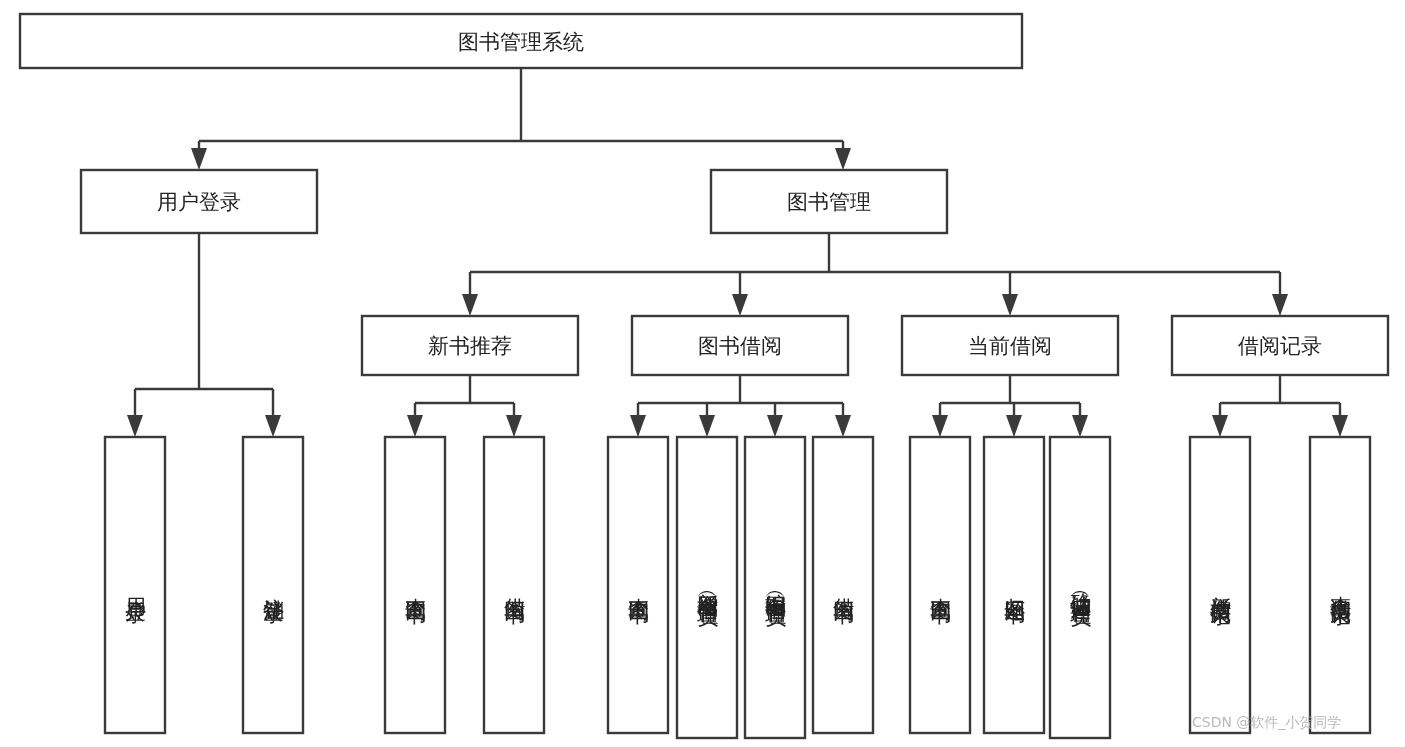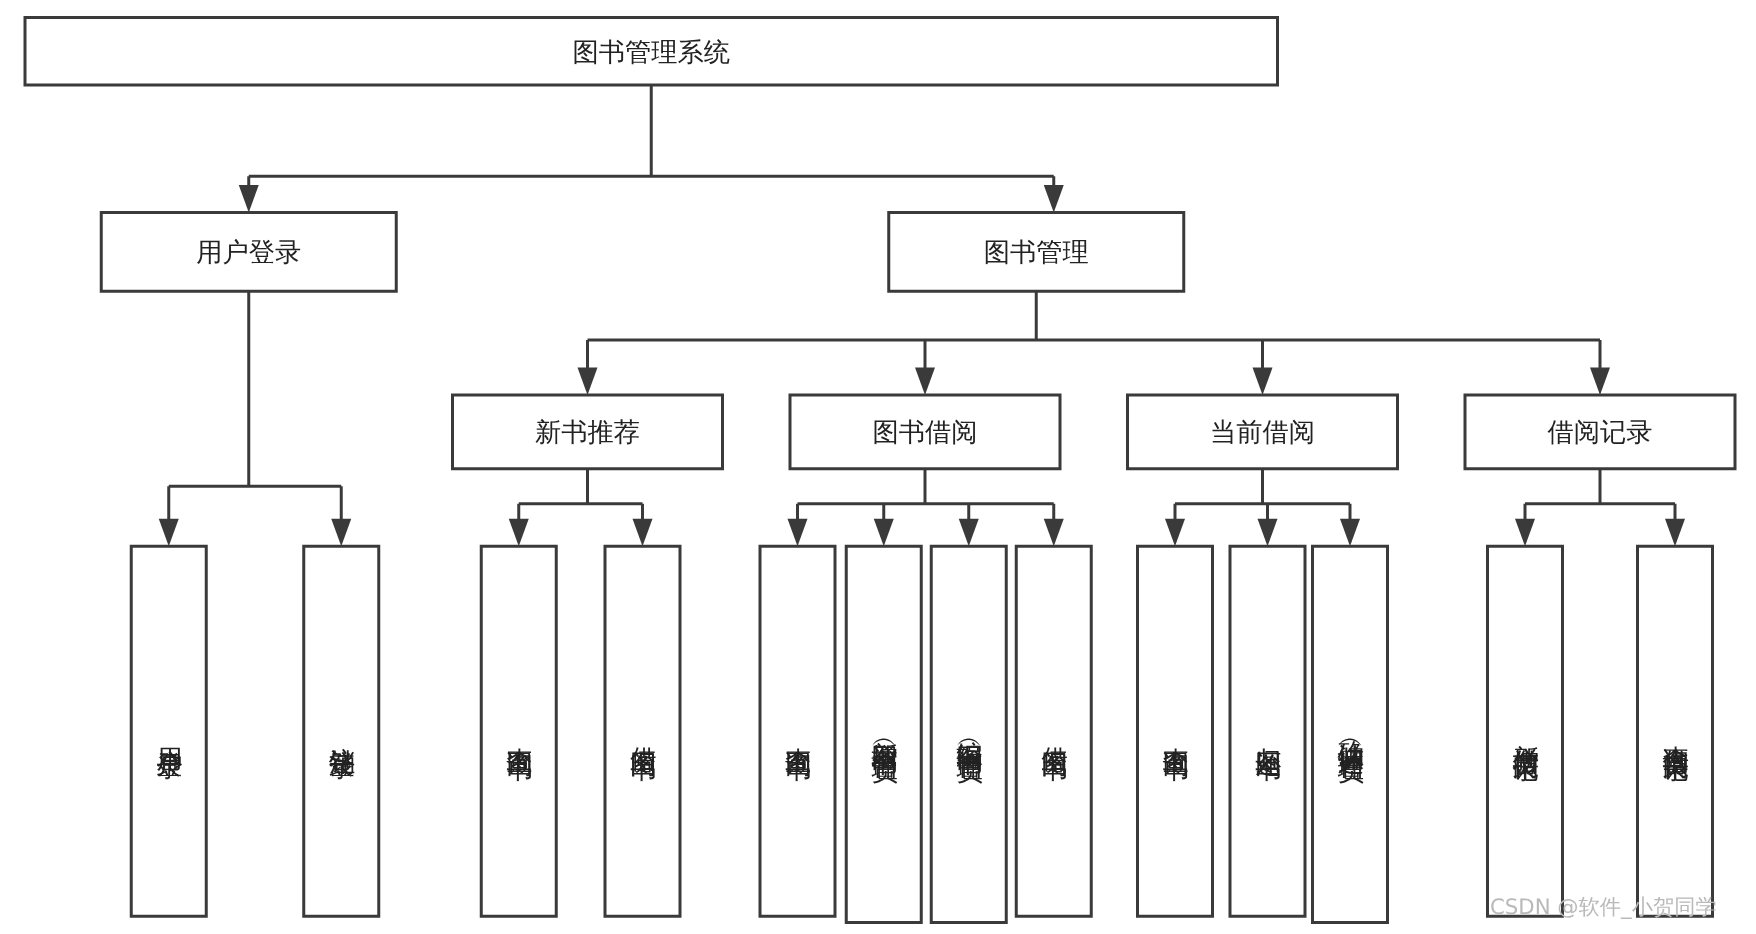--- a/index.html
+++ b/index.html
@@ -61,21 +61,21 @@
     white-space: nowrap;
     text-align: center;
     transform: translate(-50%, -50%);
     pointer-events: none;
   }
   .watermark {
     position: absolute;
     left: 1192px;
     top: 714px;
     font-family: "DejaVu Sans", "Liberation Sans", sans-serif;
-    font-size: 17px;
+    font-size: 14px;
     color: #b9b9b9;
     white-space: nowrap;
   }
 </style>
 </head>
 <body>
 
 <div id="diagram-root">
 
   <svg id="diagram-svg" viewBox="0 0 1405 747">

